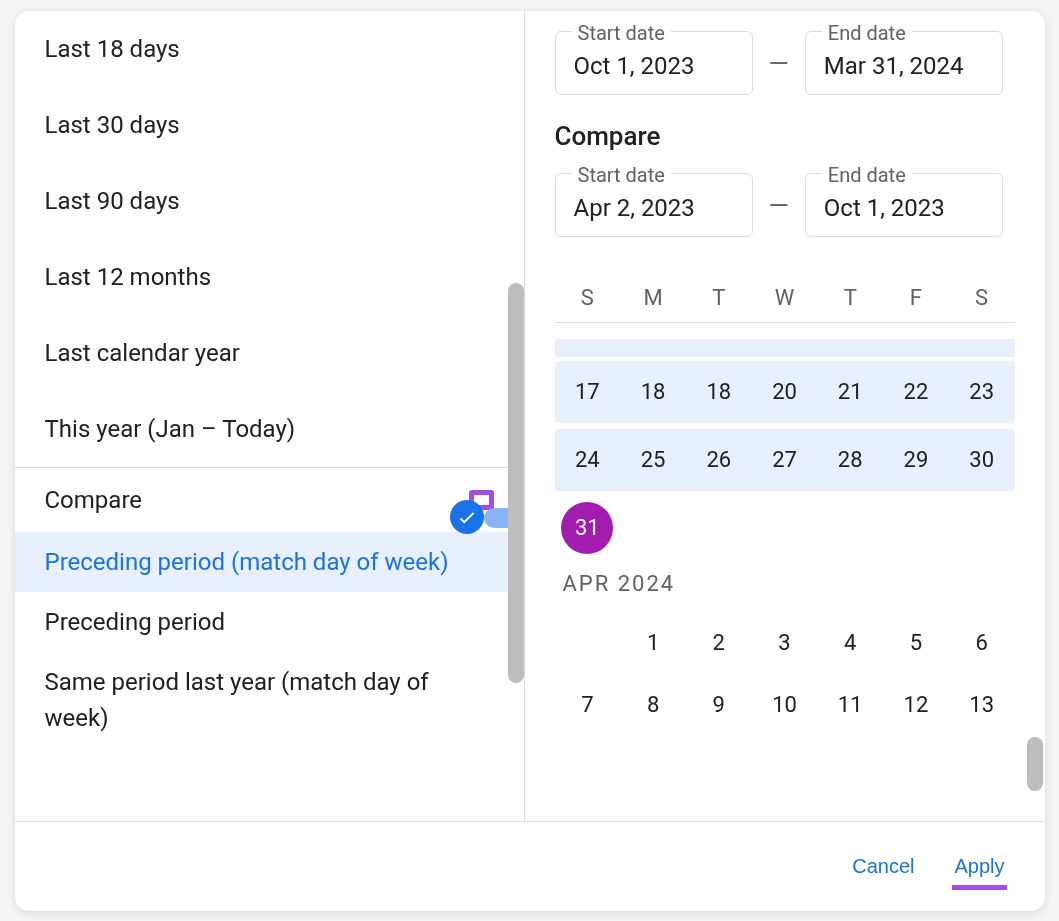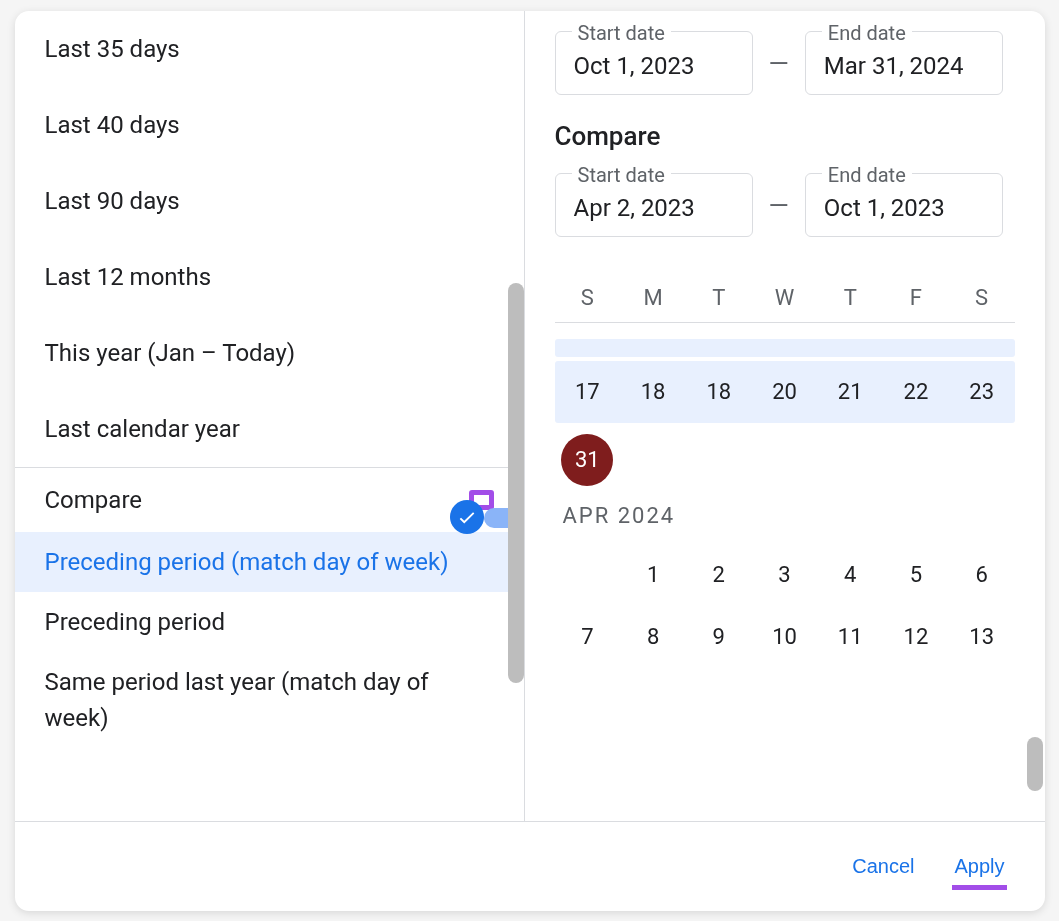--- a/index.html
+++ b/index.html
@@ -178,21 +178,21 @@
       text-align: center;
       font-size: 22px;
       color: #202124;
       cursor: pointer;
       height: 52px;
       display: flex;
       align-items: center;
       justify-content: center;
     }
     .cal-cell.end-date {
-      background: #7f1d1d;
+      background: #a21caf;
       color: #fff;
       border-radius: 50%;
       width: 52px;
       height: 52px;
       margin: 0 auto;
     }
     .month-label {
       font-size: 22px;
       color: #5f6368;
       letter-spacing: 2px;
@@ -235,26 +235,26 @@
       background: #a24de8;
     }
   </style>
 </head>
 <body>
 
 <div class="dialog">
   <div class="content">
 
     <div class="left-panel">
-      <div class="preset-item">Last 35 days</div>
-      <div class="preset-item">Last 40 days</div>
+      <div class="preset-item">Last 18 days</div>
+      <div class="preset-item">Last 30 days</div>
       <div class="preset-item">Last 90 days</div>
       <div class="preset-item">Last 12 months</div>
+      <div class="preset-item">Last calendar year</div>
       <div class="preset-item">This year (Jan – Today)</div>
-      <div class="preset-item">Last calendar year</div>
       <div class="divider"></div>
 
       <div class="compare-row">
         <span>Compare</span>
         <span class="toggle-highlight">
           <span class="toggle">
             <span class="toggle-track"></span>
             <span class="toggle-knob">
               <svg viewBox="0 0 24 24">
                   <path d="M9 16.2l-3.5-3.5L4 14.2 9 19.2 20 8.2 18.6 6.8z"></path>
@@ -314,20 +314,29 @@
           <div class="partial-range"></div>
           <div class="cal-row in-range">
             <div class="cal-cell">17</div>
             <div class="cal-cell">18</div>
             <div class="cal-cell">18</div>
             <div class="cal-cell">20</div>
             <div class="cal-cell">21</div>
             <div class="cal-cell">22</div>
             <div class="cal-cell">23</div>
           </div>
+          <div class="cal-row in-range">
+            <div class="cal-cell">24</div>
+            <div class="cal-cell">25</div>
+            <div class="cal-cell">26</div>
+            <div class="cal-cell">27</div>
+            <div class="cal-cell">28</div>
+            <div class="cal-cell">29</div>
+            <div class="cal-cell">30</div>
+          </div>
           <div class="cal-row">
             <div class="cal-cell end-date">31</div>
             <div></div>
               <div></div>
               <div></div>
               <div></div>
               <div></div>
               <div></div>
           </div>
 

